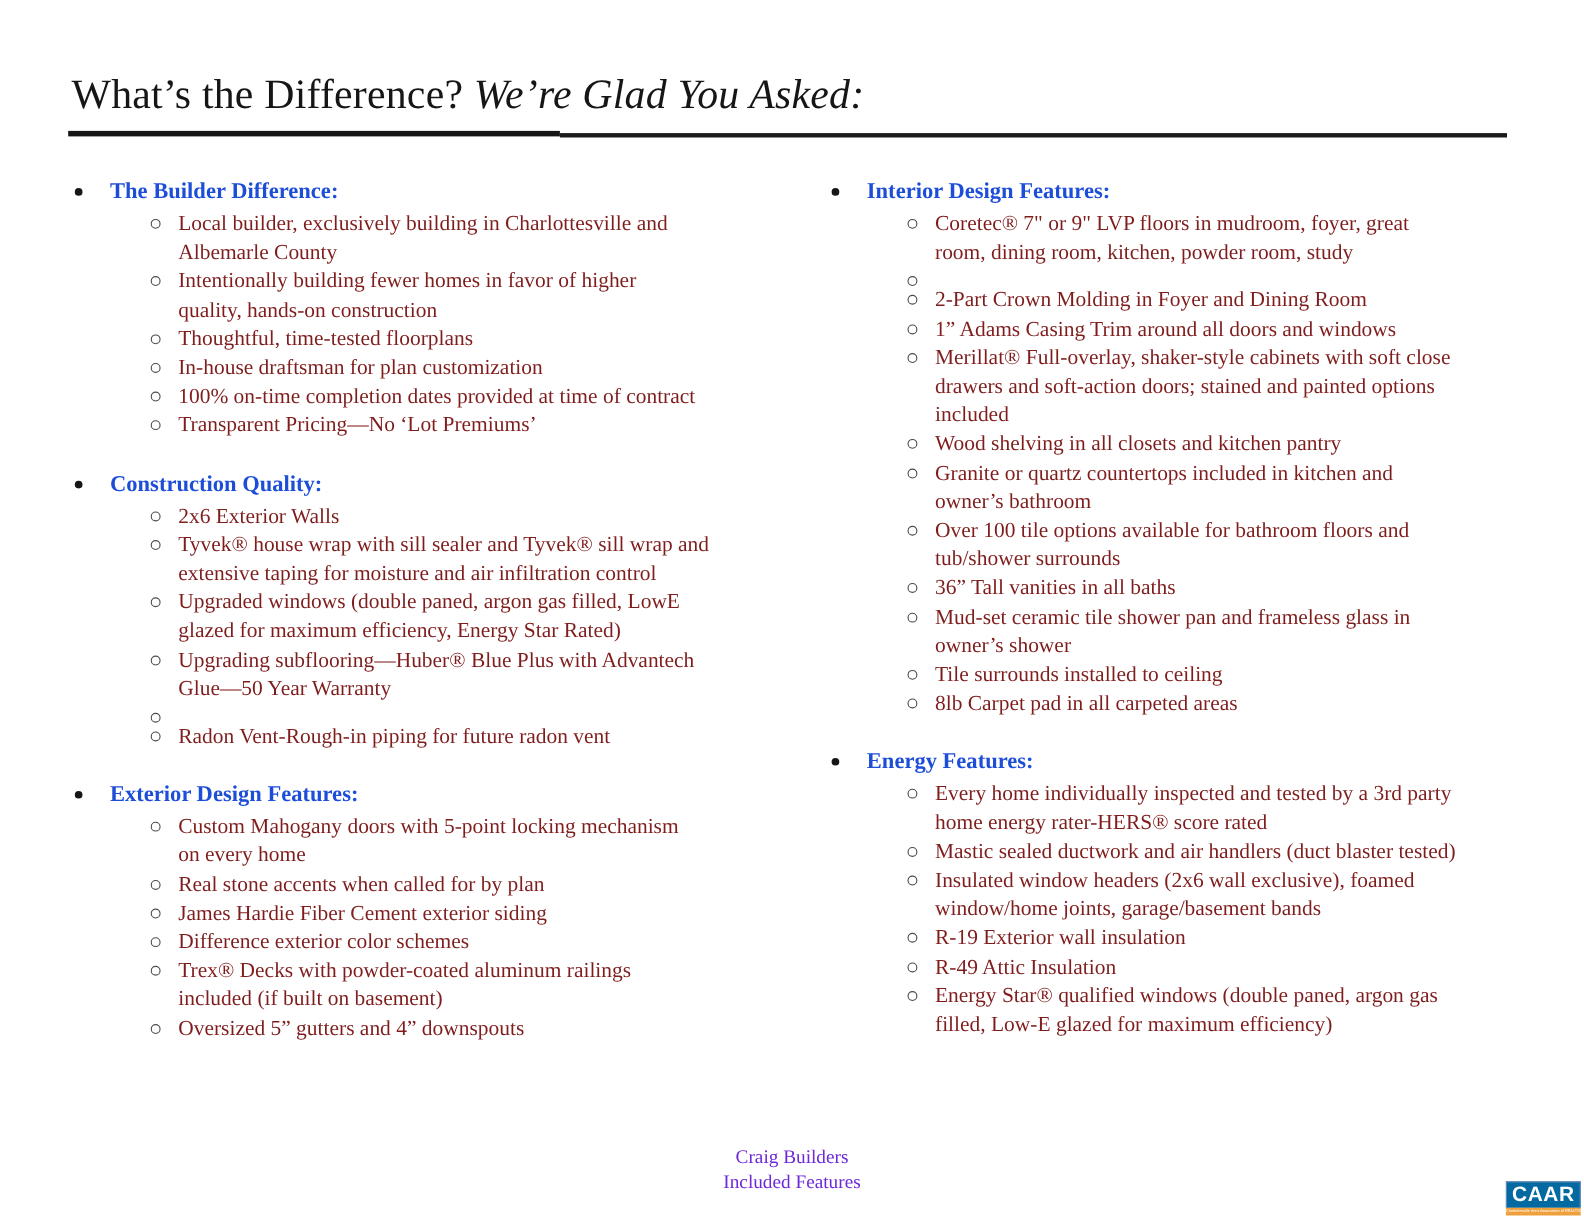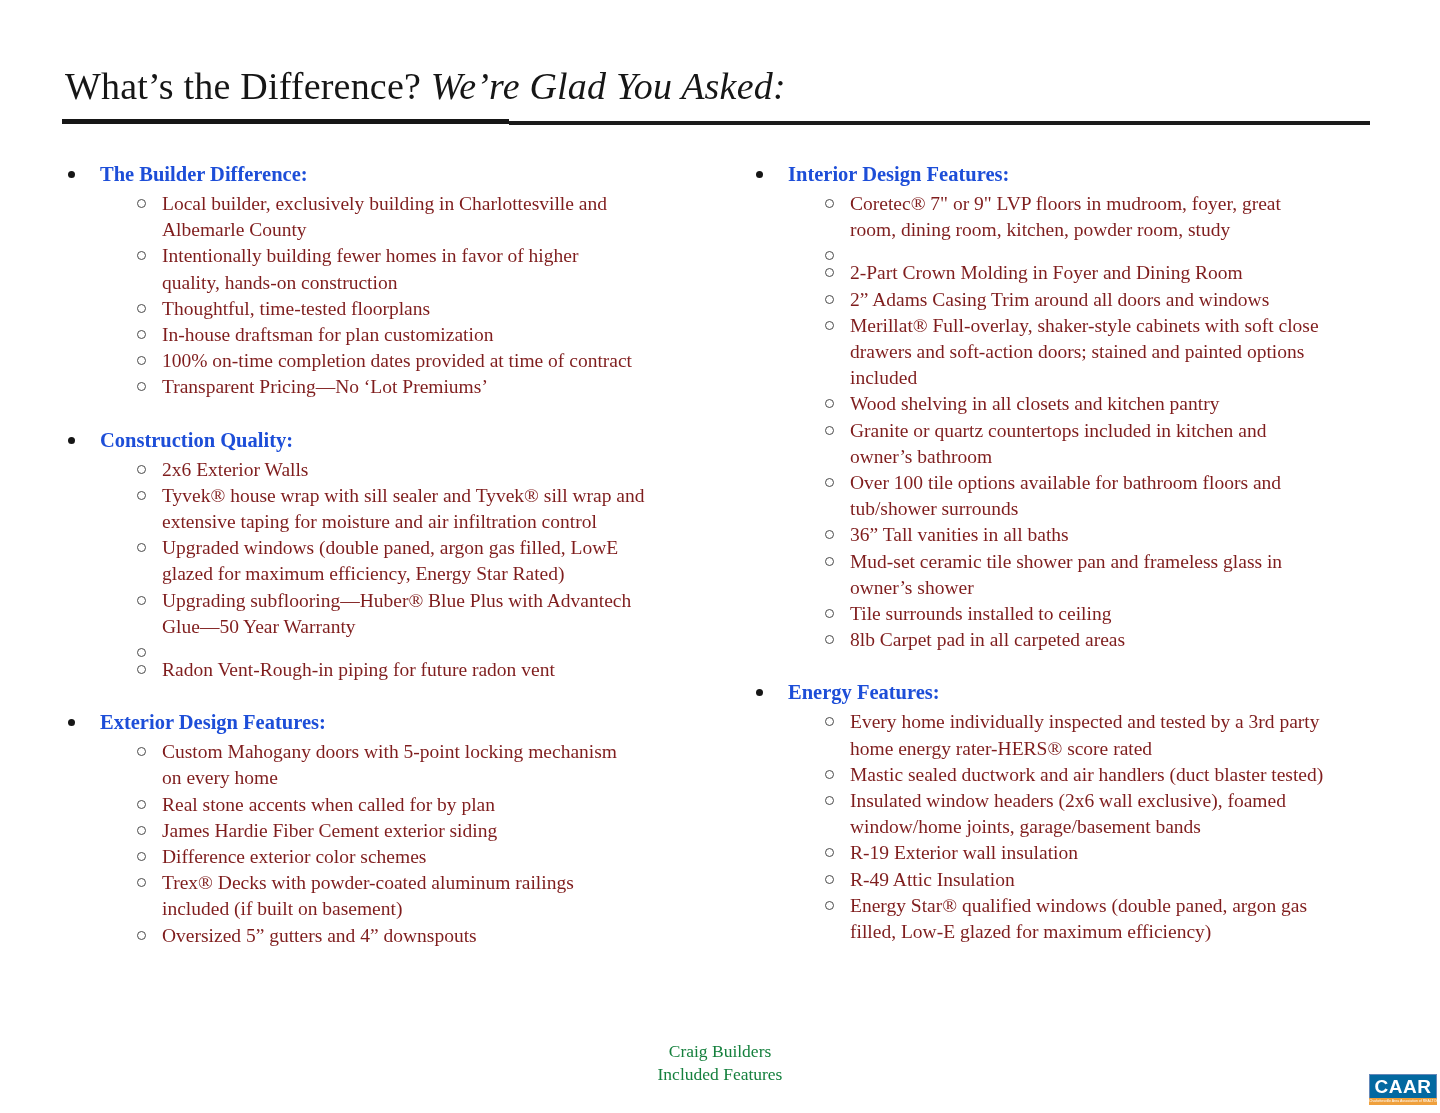--- a/index.html
+++ b/index.html
@@ -39,21 +39,21 @@
     border-radius:50%; margin:8px 0 0 72px; background:transparent;
   }
   .item-text {
     margin-left:16px; font-size:19.5px; line-height:26.2px;
     color:#7f1d1d; white-space:pre-line;
   }
 
   
   .footer {
     position:absolute; left:0; right:0; top:1040px; text-align:center;
-    font-size:17.5px; line-height:23px; color:#15803d;
+    font-size:17.5px; line-height:23px; color:#6d28d9;
   }
 
   
   .caar { position:absolute; left:1369px; top:1074px; width:68px; }
   .caar-main {
     height:23px; background:#0369a1; border:1px solid #6588b9; border-bottom:none;
     color:#ffffff; font-family:"Liberation Sans","DejaVu Sans",sans-serif;
     font-weight:bold; font-size:19px; line-height:23px; letter-spacing:0.5px;
     text-align:center;
   }
@@ -191,21 +191,21 @@
           </li>
           <li class="item">
             <span class="circle"></span>
           </li>
           <li class="item">
             <span class="circle"></span>
             <span class="item-text">2-Part Crown Molding in Foyer and Dining Room</span>
           </li>
           <li class="item">
             <span class="circle"></span>
-            <span class="item-text">2” Adams Casing Trim around all doors and windows</span>
+            <span class="item-text">1” Adams Casing Trim around all doors and windows</span>
           </li>
           <li class="item">
             <span class="circle"></span>
             <span class="item-text">Merillat® Full-overlay, shaker-style cabinets with soft close
 drawers and soft-action doors; stained and painted options
 included</span>
           </li>
           <li class="item">
             <span class="circle"></span>
             <span class="item-text">Wood shelving in all closets and kitchen pantry</span>

